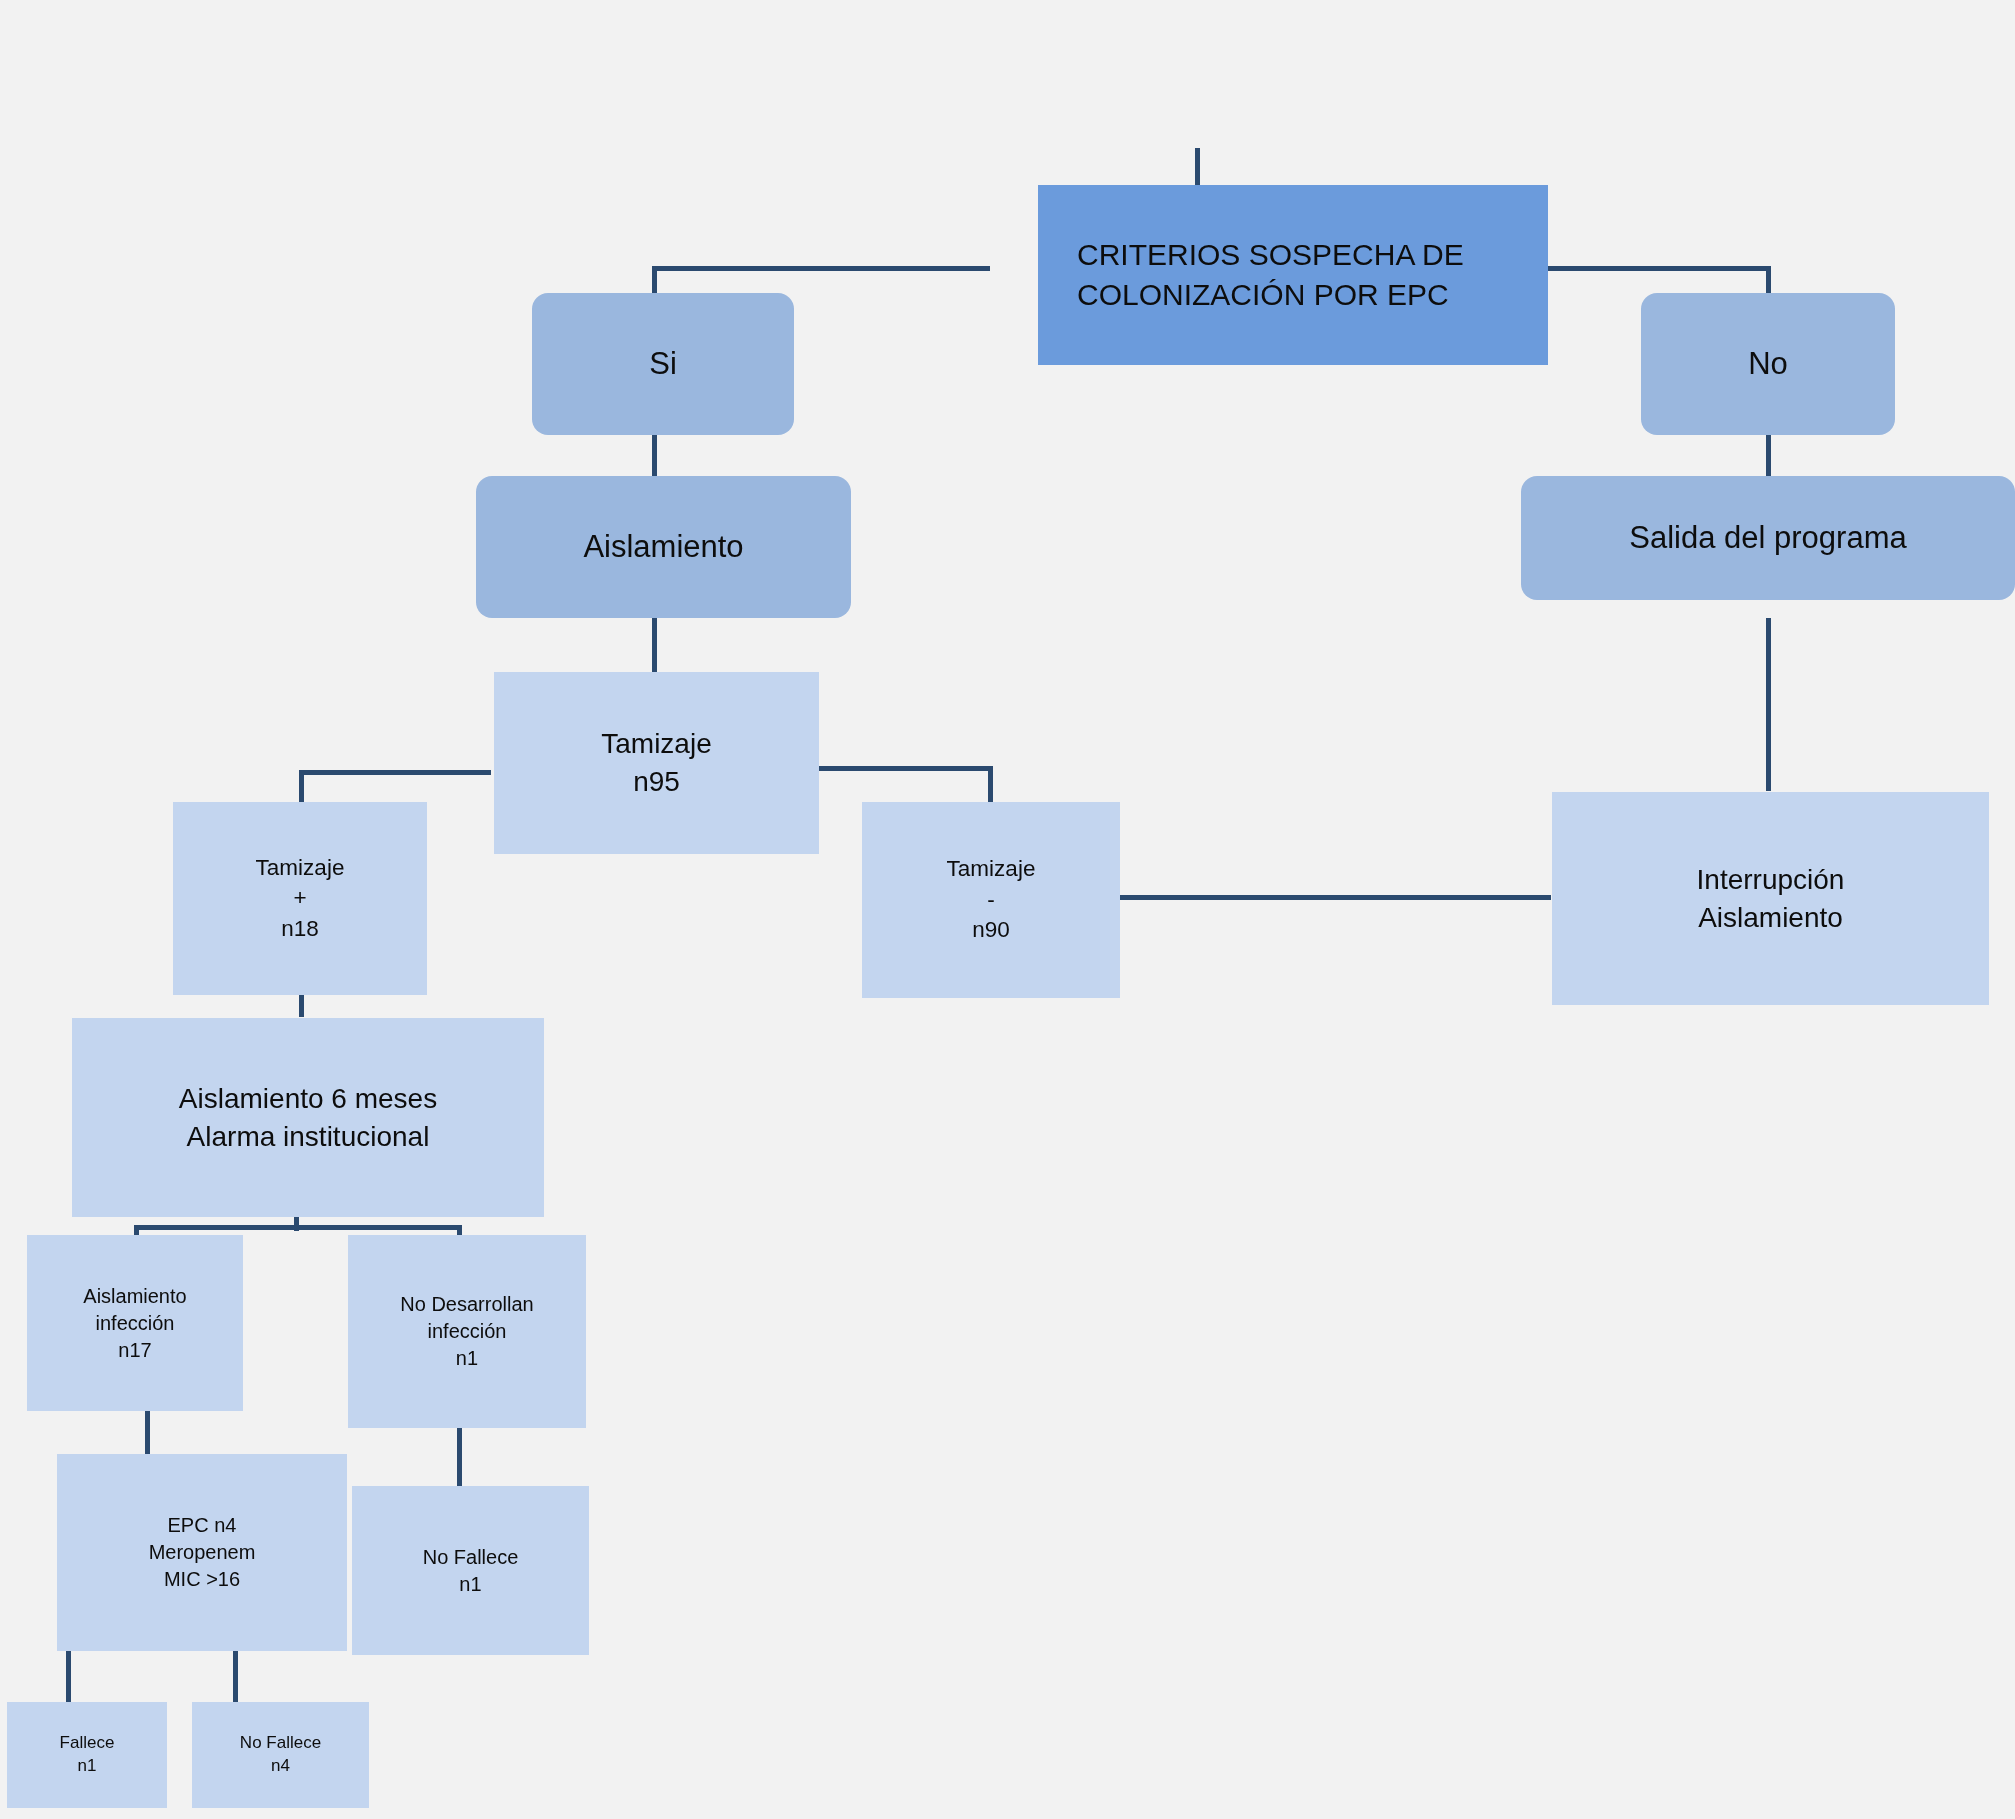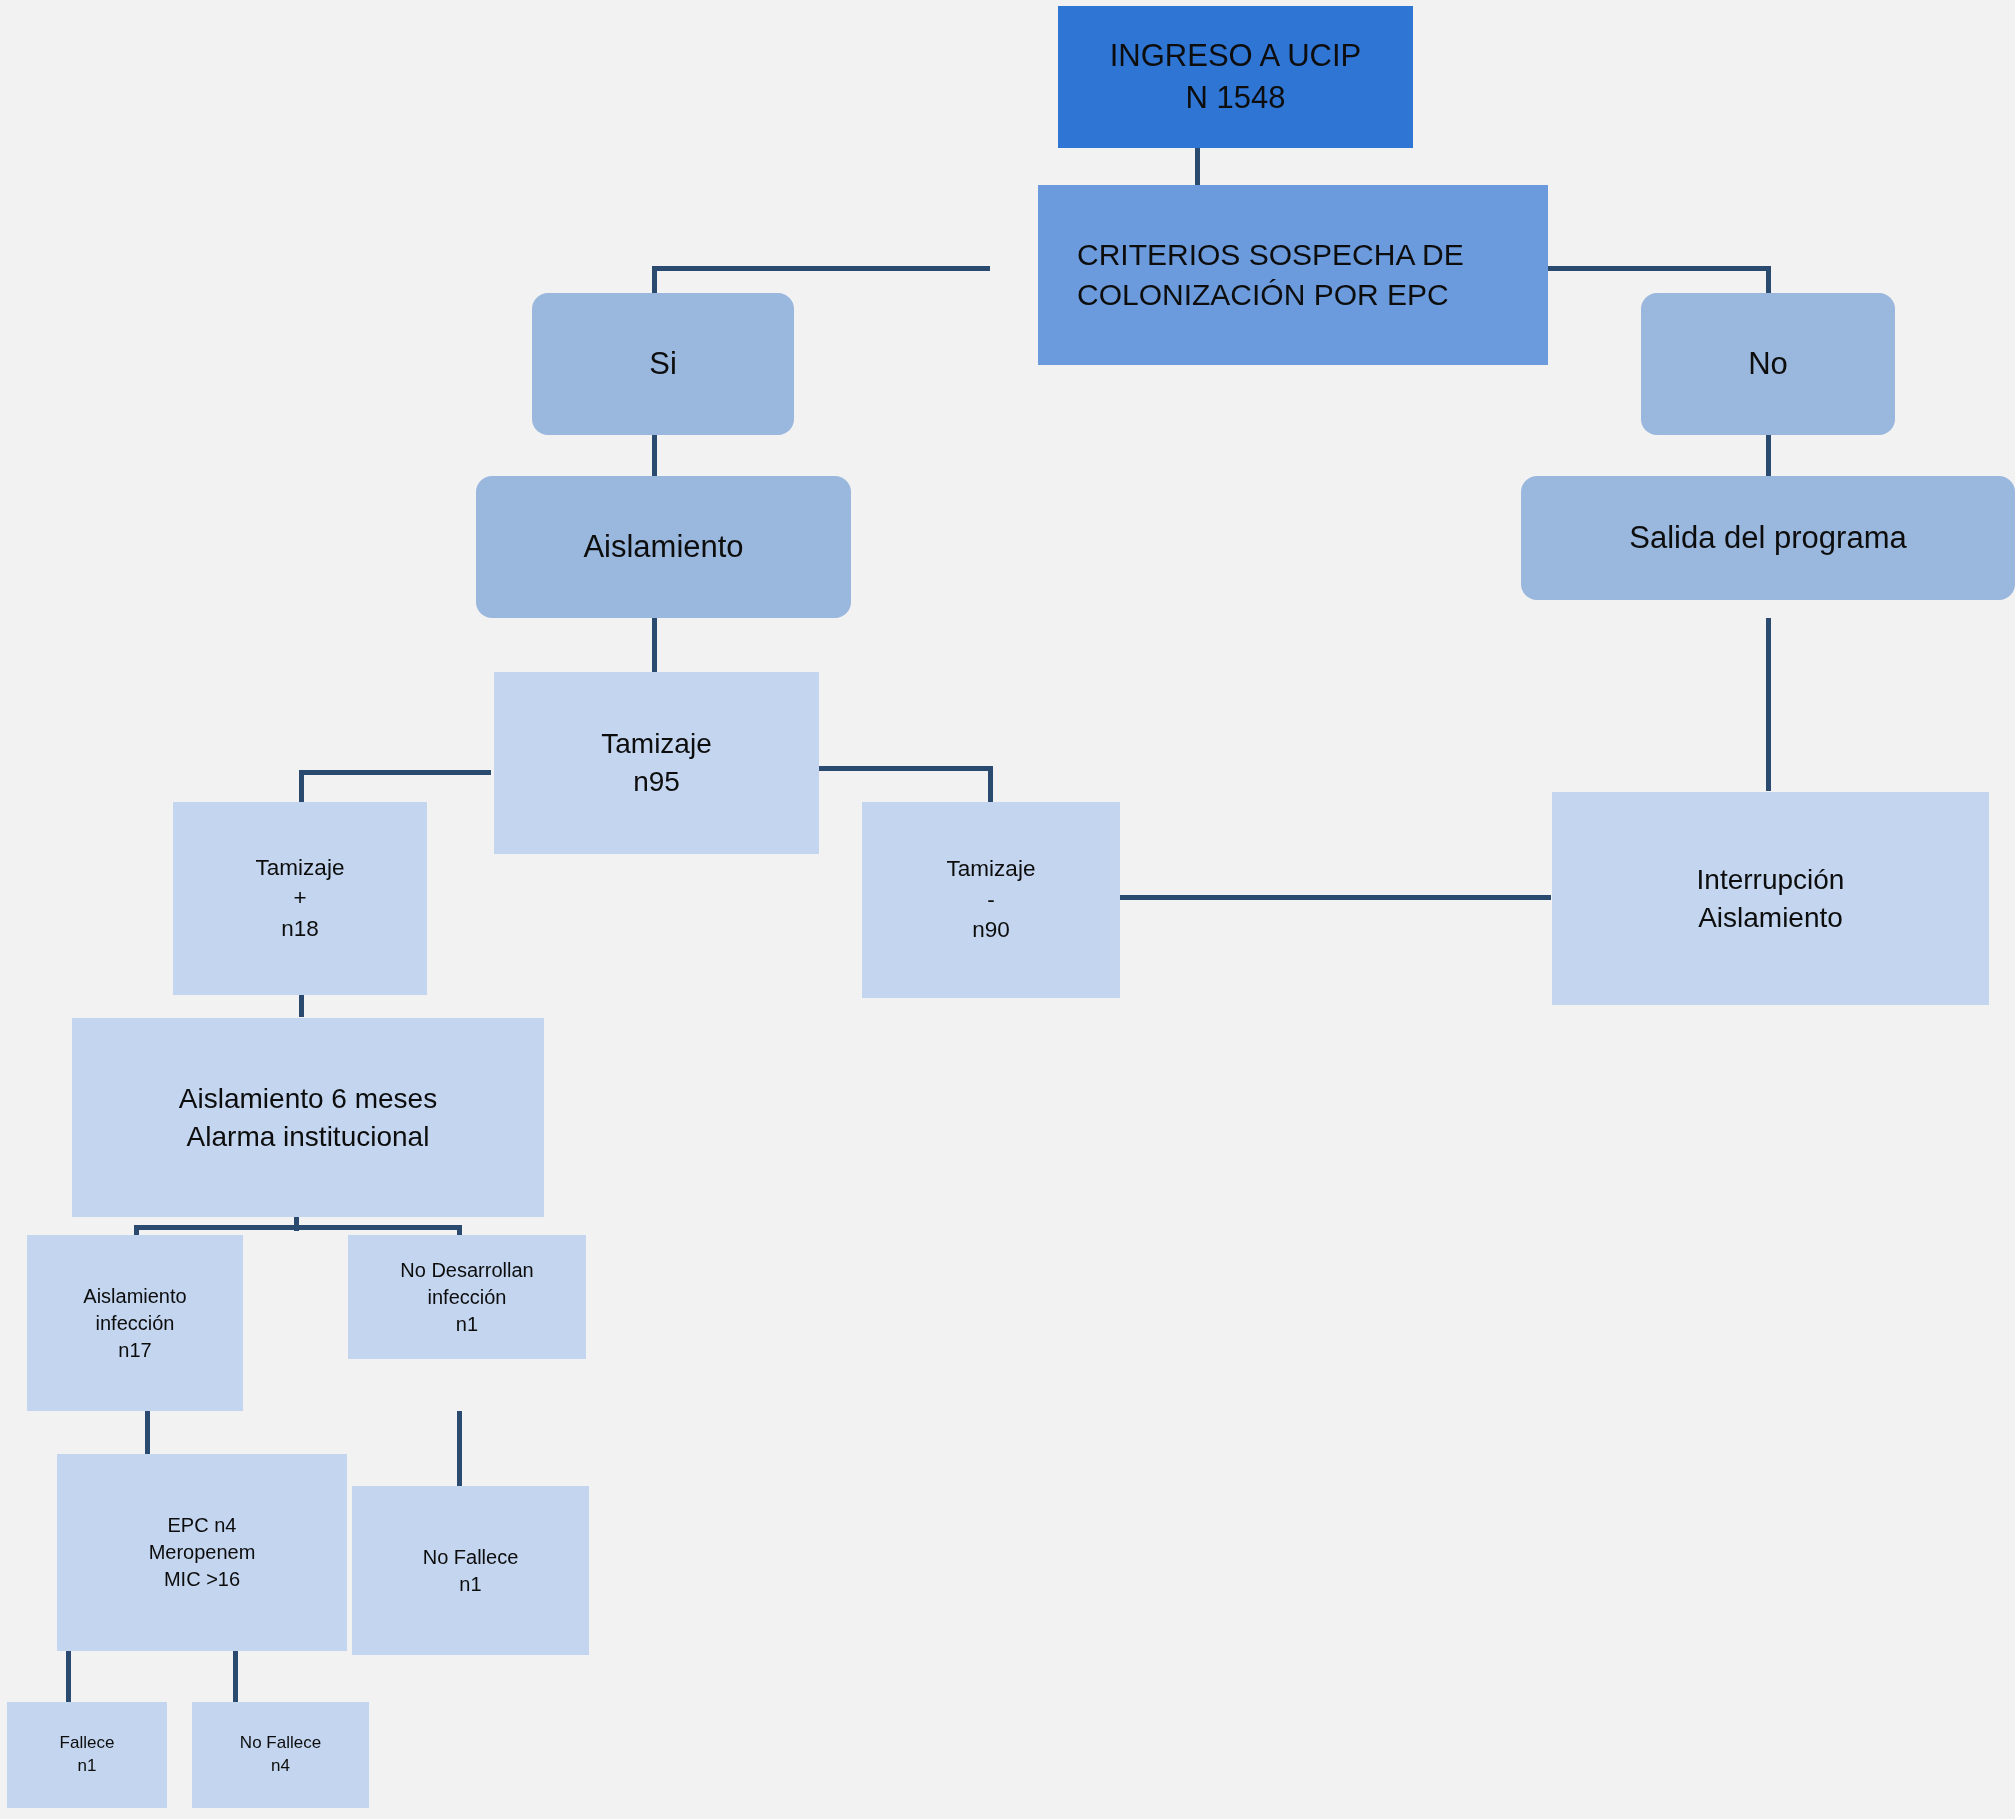--- a/index.html
+++ b/index.html
@@ -89,22 +89,20 @@
   <div class="conn v" style="left:134px; top:1225px; height:10px;"></div>
   <div class="conn v" style="left:457px; top:1225px; height:10px;"></div>
 
   <div class="conn v" style="left:145px; top:1411px; height:44px;"></div>
 
   <div class="conn v" style="left:457px; top:1411px; height:76px;"></div>
 
   <div class="conn v" style="left:66px; top:1650px; height:52px;"></div>
   <div class="conn v" style="left:233px; top:1650px; height:52px;"></div>
 
-  <div class="node c-dark fs-root" style="left:1058px; top:5.6px; width:355px; height:142px;">INGRESO A UCIP
-N 1548</div>
 
   <div class="node c-mid fs-crit left-align" style="left:990px; top:185px; width:510px; height:180px;">CRITERIOS SOSPECHA DE
 COLONIZACIÓN POR EPC</div>
 
   <div class="node c-medium fs-big" style="left:532px; top:293px; width:262px; height:142px;">Si</div>
 
   <div class="node c-medium fs-big" style="left:1641px; top:293px; width:254px; height:142px;">No</div>
 
   <div class="node c-medium fs-big" style="left:476px; top:476px; width:375px; height:142px;">Aislamiento</div>
 
@@ -124,21 +122,21 @@
   <div class="node c-light fs-mid" style="left:1552px; top:792px; width:437px; height:213px;">Interrupción
 Aislamiento</div>
 
   <div class="node c-light fs-mid" style="left:72px; top:1018px; width:472px; height:199px;">Aislamiento 6 meses
 Alarma institucional</div>
 
   <div class="node c-light fs-tiny" style="left:27px; top:1235px; width:216px; height:176px;">Aislamiento
 infección
 n17</div>
 
-  <div class="node c-light fs-tiny" style="left:348px; top:1235px; width:238px; height:124px;">No Desarrollan
+  <div class="node c-light fs-tiny" style="left:348px; top:1235px; width:238px; height:193px;">No Desarrollan
 infección
 n1</div>
 
   <div class="node c-light fs-tiny" style="left:57px; top:1454px; width:290px; height:197px;">EPC n4
 Meropenem
 MIC &gt;16</div>
 
   <div class="node c-light fs-tiny" style="left:352px; top:1486px; width:237px; height:169px;">No Fallece
 n1</div>
 

